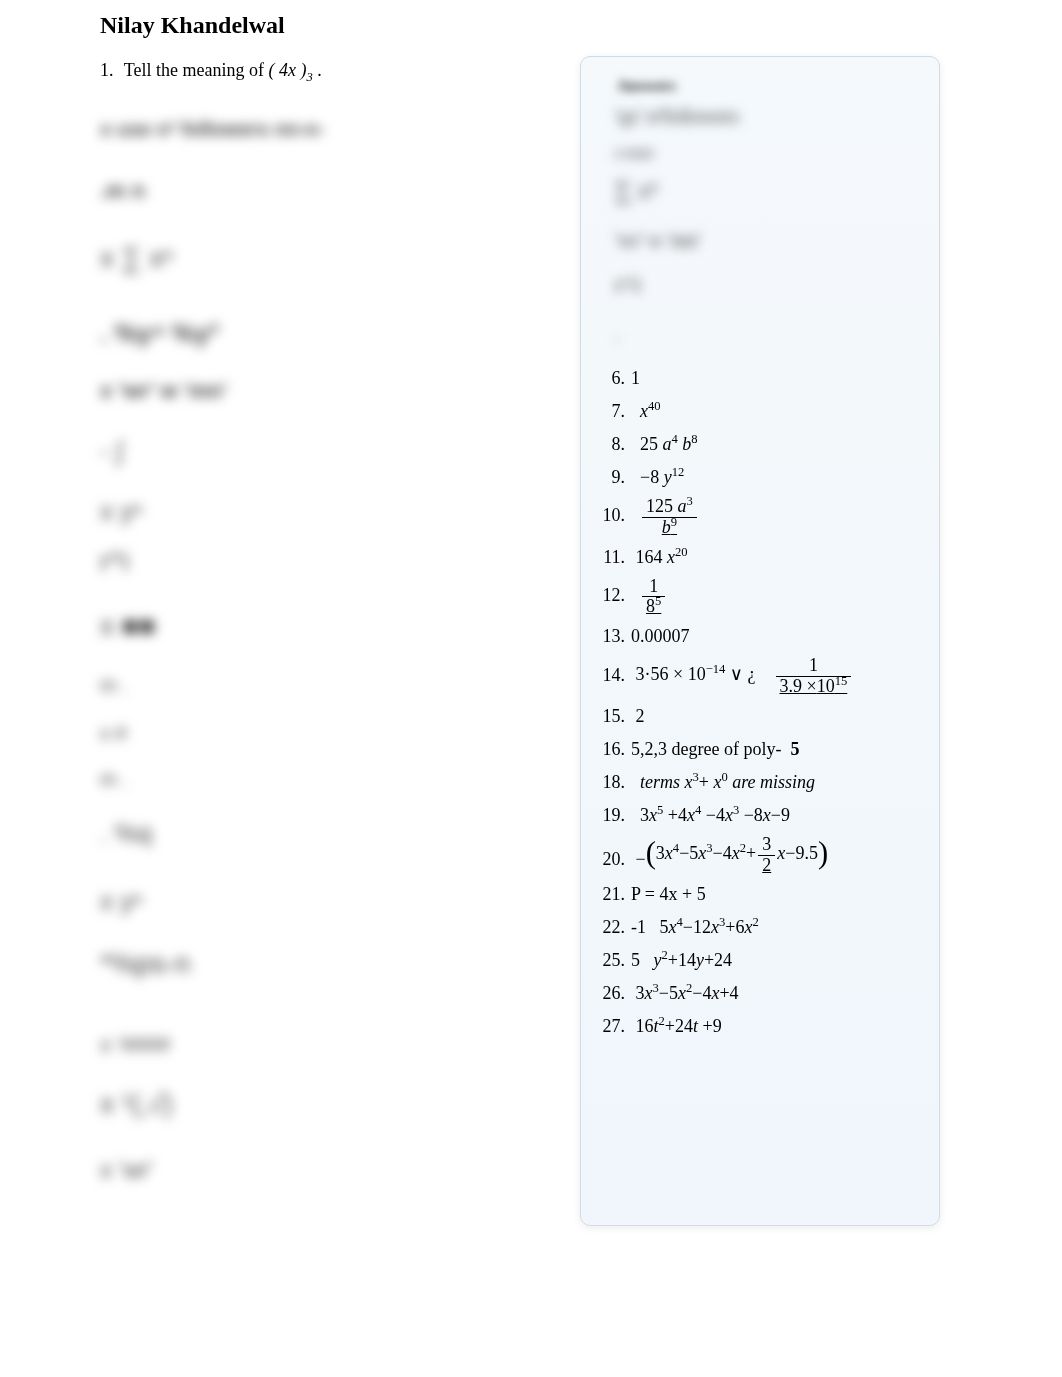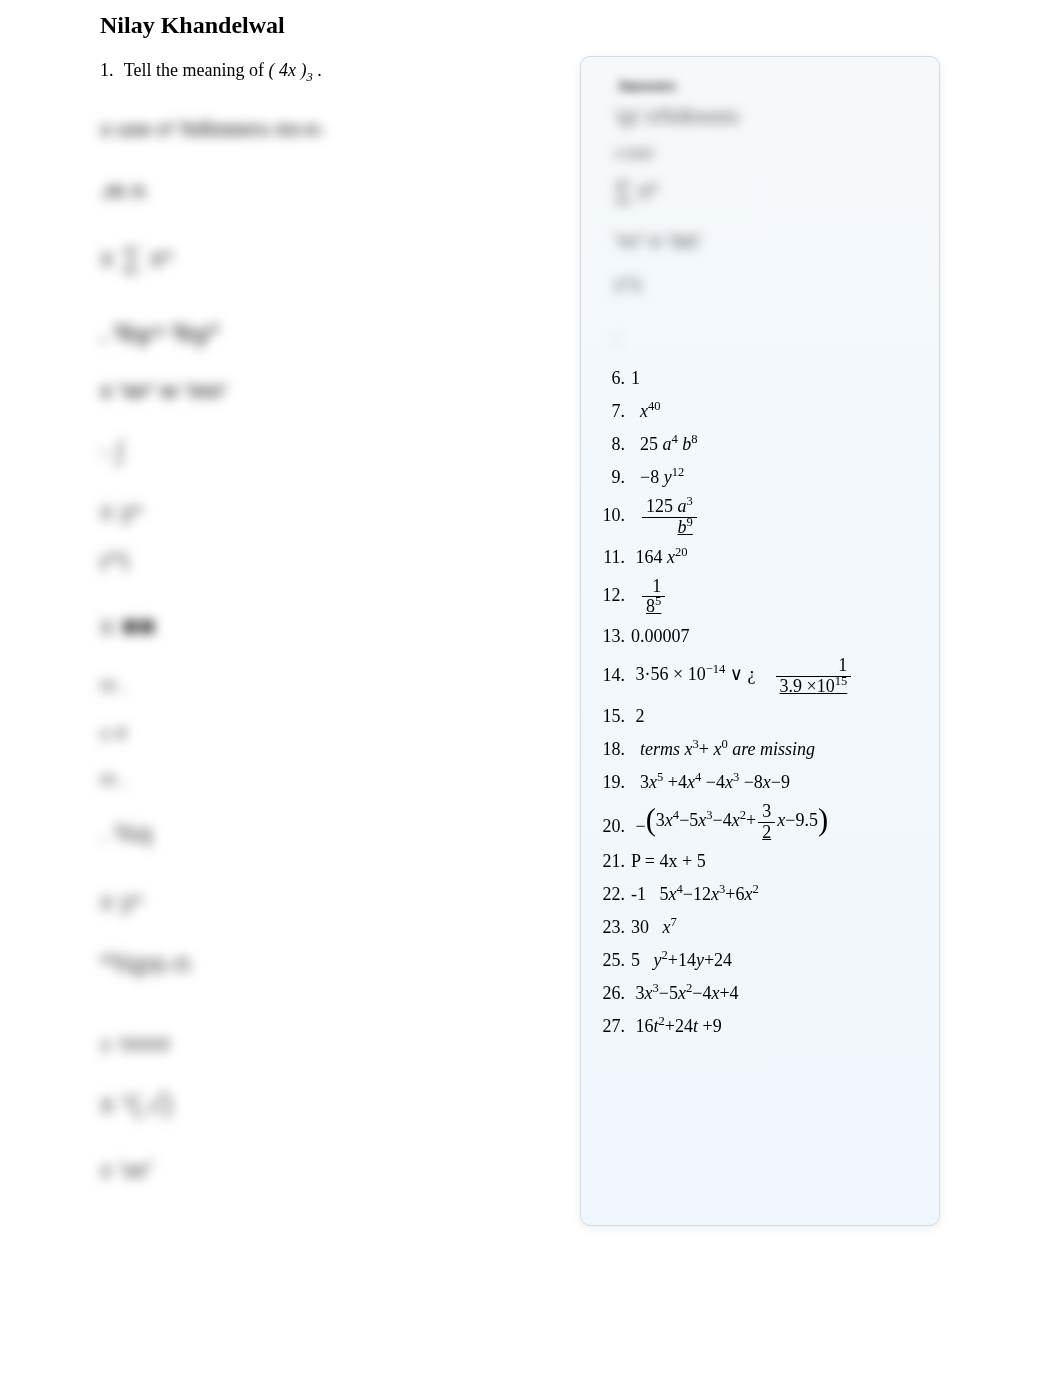--- a/index.html
+++ b/index.html
@@ -109,21 +109,21 @@
       width: 30px;
       text-align: right;
       padding-right: 6px;
       flex-shrink: 0;
     }
     .ans-row .ans-val {
       flex: 1;
     }
     .frac {
       display: inline-block;
-      text-align: right;
+      text-align: center;
       vertical-align: middle;
       line-height: 1.1;
       margin: 0 2px;
     }
     .frac .fn { display: block; border-bottom: 1px solid #000; padding: 0 4px; }
     .frac .fd { display: block; padding: 0 4px; text-decoration: underline; }
     sup, sub { font-size: 0.7em; line-height: 0; }
     .it { font-style: italic; }
     .paren-group {
       display: inline-flex;
@@ -262,20 +262,27 @@
           <span class="fd"><span>3.9 ×</span><span>10</span><sup>15</sup></span>
         </span>
       </span>
     </li>
 
     <li class="ans-row">
       <span class="ans-num">15.</span>
       <span class="ans-val">&nbsp;<span>2</span></span>
     </li>
 
+    <li class="ans-row">
+      <span class="ans-num">16.</span>
+      <span class="ans-val">
+        <span>5,2,3  degree of poly-</span>&nbsp;
+        <b>5</b>
+      </span>
+    </li>
 
 
     <li class="ans-row">
       <span class="ans-num">18.</span>
       <span class="ans-val">
         &nbsp;&nbsp;<span class="it">terms</span>
         <span class="it">x</span><sup>3</sup>+
         <span class="it">x</span><sup>0</sup>
         <span class="it">are missing</span>
       </span>
@@ -310,27 +317,20 @@
     </li>
 
     <li class="ans-row">
       <span class="ans-num">22.</span>
       <span class="ans-val">
         <span>-1</span>&nbsp;&nbsp;
         <span>5</span><span class="it">x</span><sup>4</sup>−<span>12</span><span class="it">x</span><sup>3</sup>+<span>6</span><span class="it">x</span><sup>2</sup>
       </span>
     </li>
 
-    <li class="ans-row">
-      <span class="ans-num">23.</span>
-      <span class="ans-val">
-        <span>30</span>&nbsp;&nbsp;
-        <span class="it">x</span><sup>7</sup>
-      </span>
-    </li>
 
 
     <li class="ans-row">
       <span class="ans-num">25.</span>
       <span class="ans-val">
         <span>5</span>&nbsp;&nbsp;
         <span class="it">y</span><sup>2</sup>+<span>14</span><span class="it">y</span>+<span>24</span>
       </span>
     </li>
 

